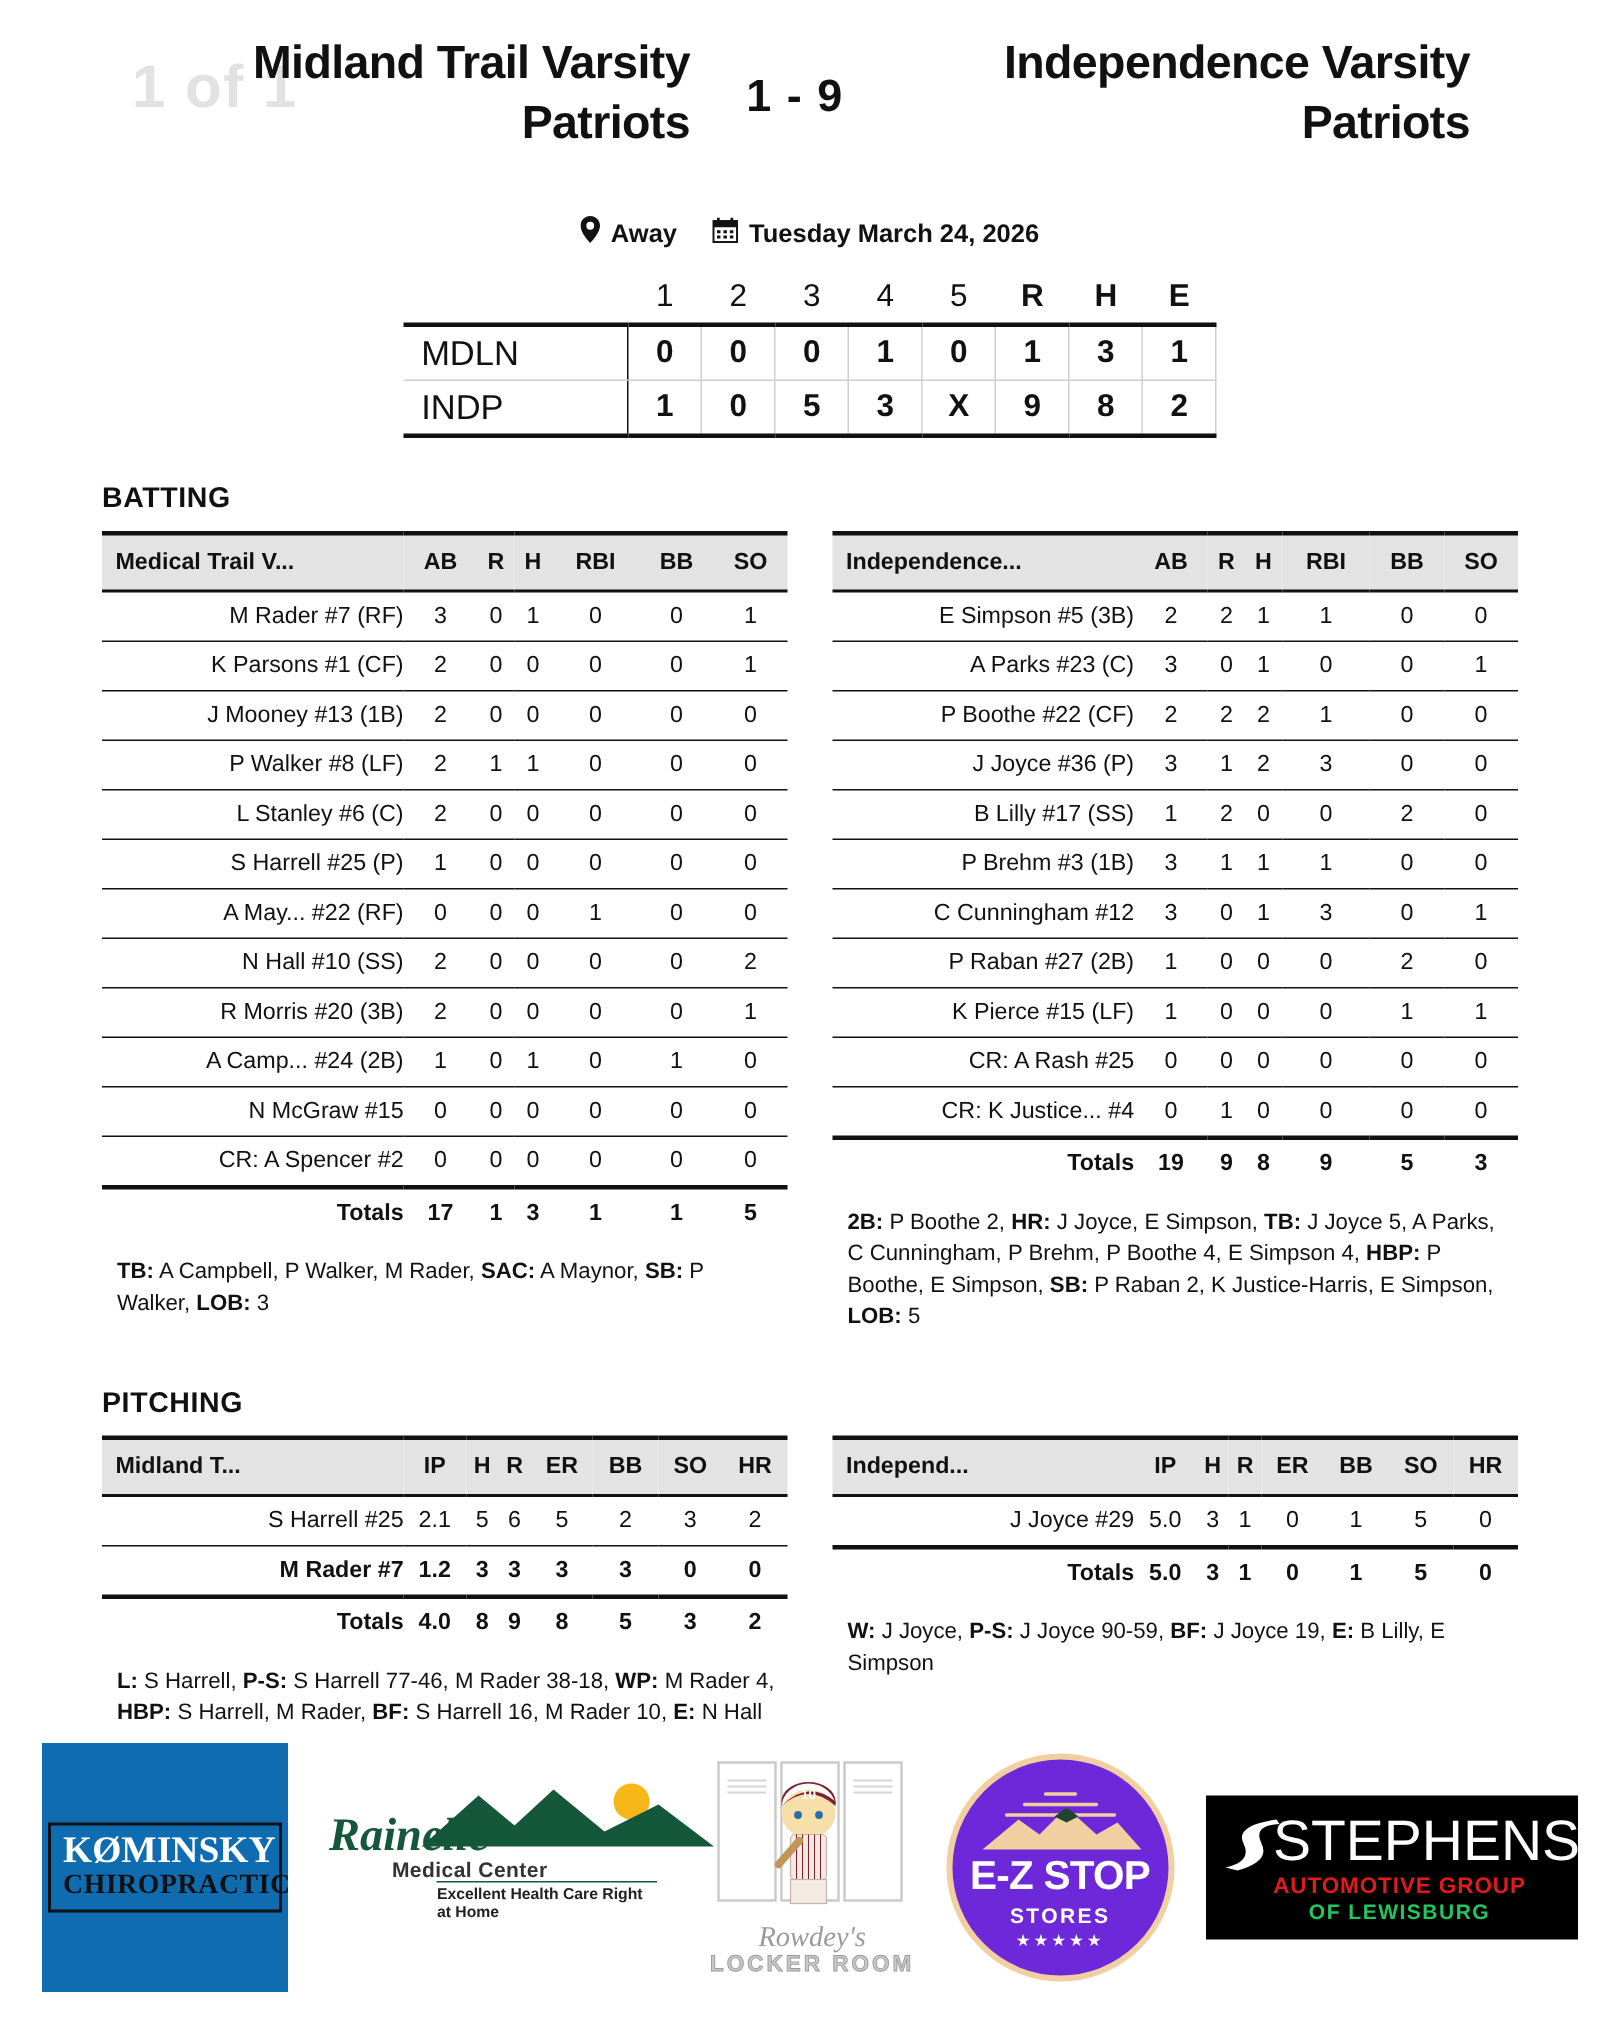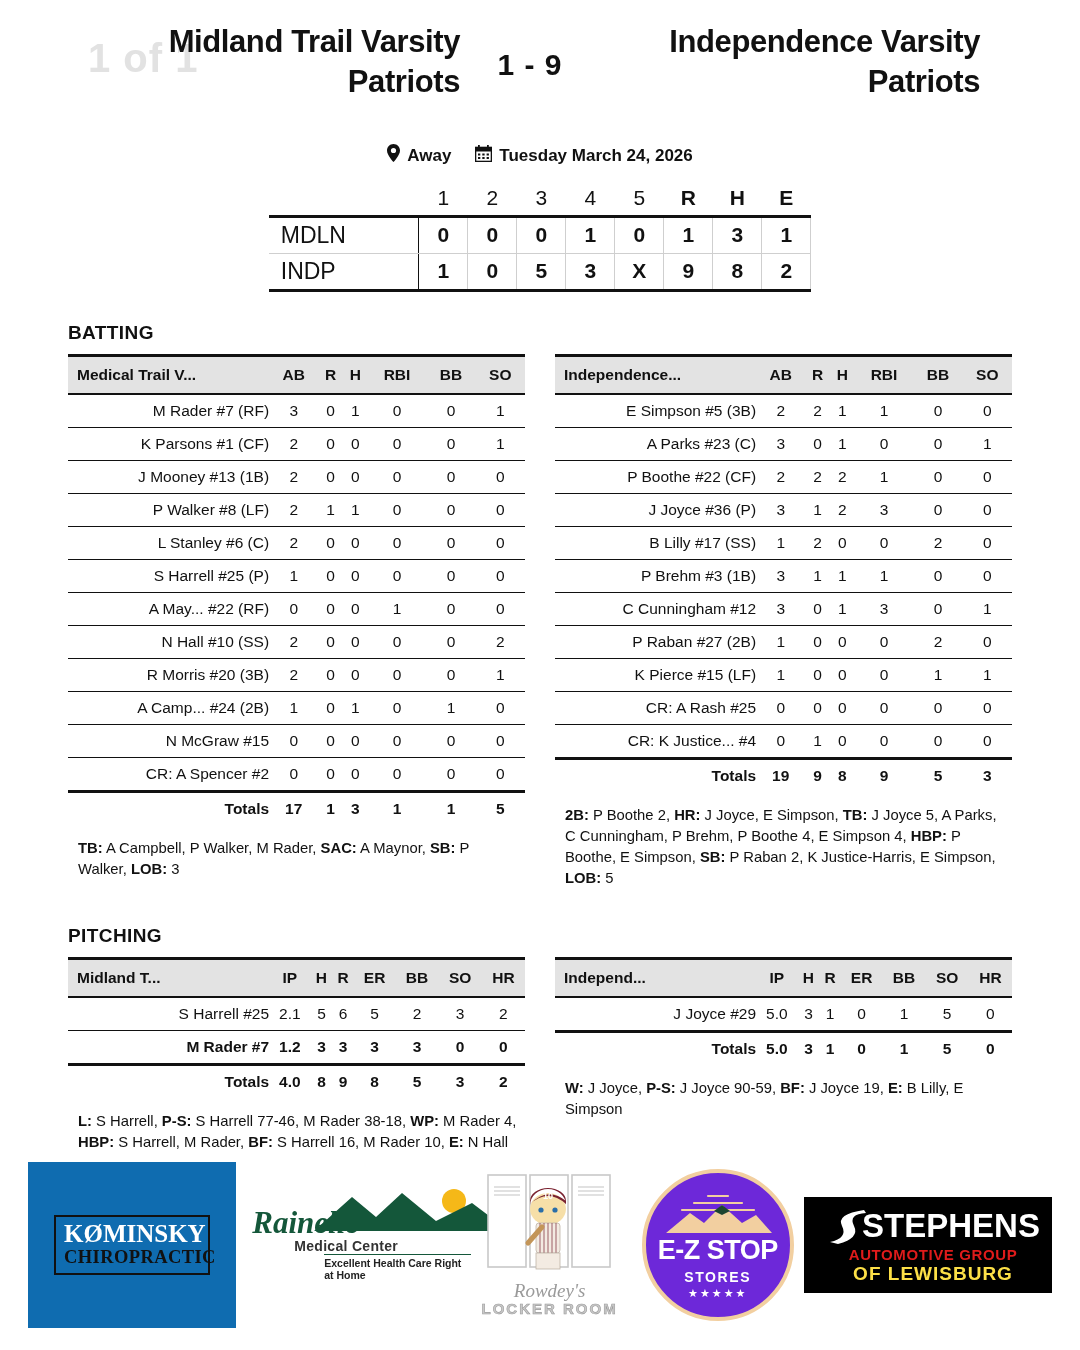--- a/index.html
+++ b/index.html
@@ -103,25 +103,25 @@
 
   .block-gap { height: 30px; }
   .pitch-gap { height: 36px; }
 
   
   .sponsors {
     position: absolute; left: 0; bottom: 0; width: 1080px; height: 210px;
     display: flex; align-items: center; justify-content: space-between;
     padding: 0 28px;
   }
-  .sp { display: flex; align-items: center; justify-content: flex-start; }
+  .sp { display: flex; align-items: center; justify-content: flex-end; }
 
   
   .kominsky {
-    width: 208px; height: 166px; background: #0f6cb0;
+    width: 164px; height: 166px; background: #0f6cb0;
     display: flex; align-items: center; justify-content: center;
   }
   .kominsky-inner {
     border: 2px solid #111; padding: 4px 8px 5px 8px; text-align: center;
     width: 156px;
   }
   .kom-top {
     font-family: "Liberation Serif", serif; font-weight: 700;
     font-size: 25px; color: #ffffff; letter-spacing: 0px; line-height: 1;
   }
@@ -175,25 +175,25 @@
   }
   .ez-stars { color: #ffffff; font-size: 11px; letter-spacing: 2px; margin-top: 2px; }
 
   
   .stephens {
     width: 248px; height: 96px; background: #000000; color: #fff;
     display: flex; flex-direction: column; align-items: center;
     justify-content: center; padding-left: 10px;
   }
   .st-1 {
-    font-size: 33px; font-weight: 700; letter-spacing: 0px; line-height: 0.95;
+    font-size: 38px; font-weight: 400; letter-spacing: 0px; line-height: 0.95;
     font-family: "Liberation Sans", sans-serif;
   }
   .st-2 { font-size: 15px; font-weight: 700; color: #e01b1b; letter-spacing: 0.6px; }
-  .st-3 { font-size: 19px; font-weight: 700; color: #fde047; letter-spacing: 1px; }
+  .st-3 { font-size: 14px; font-weight: 700; color: #22c55e; letter-spacing: 1px; }
 </style>
 </head>
 <body>
 
 <div class="page">
 
   <div class="watermark">1 of 1</div>
 
   <div class="header">
     <div class="teams-row">

